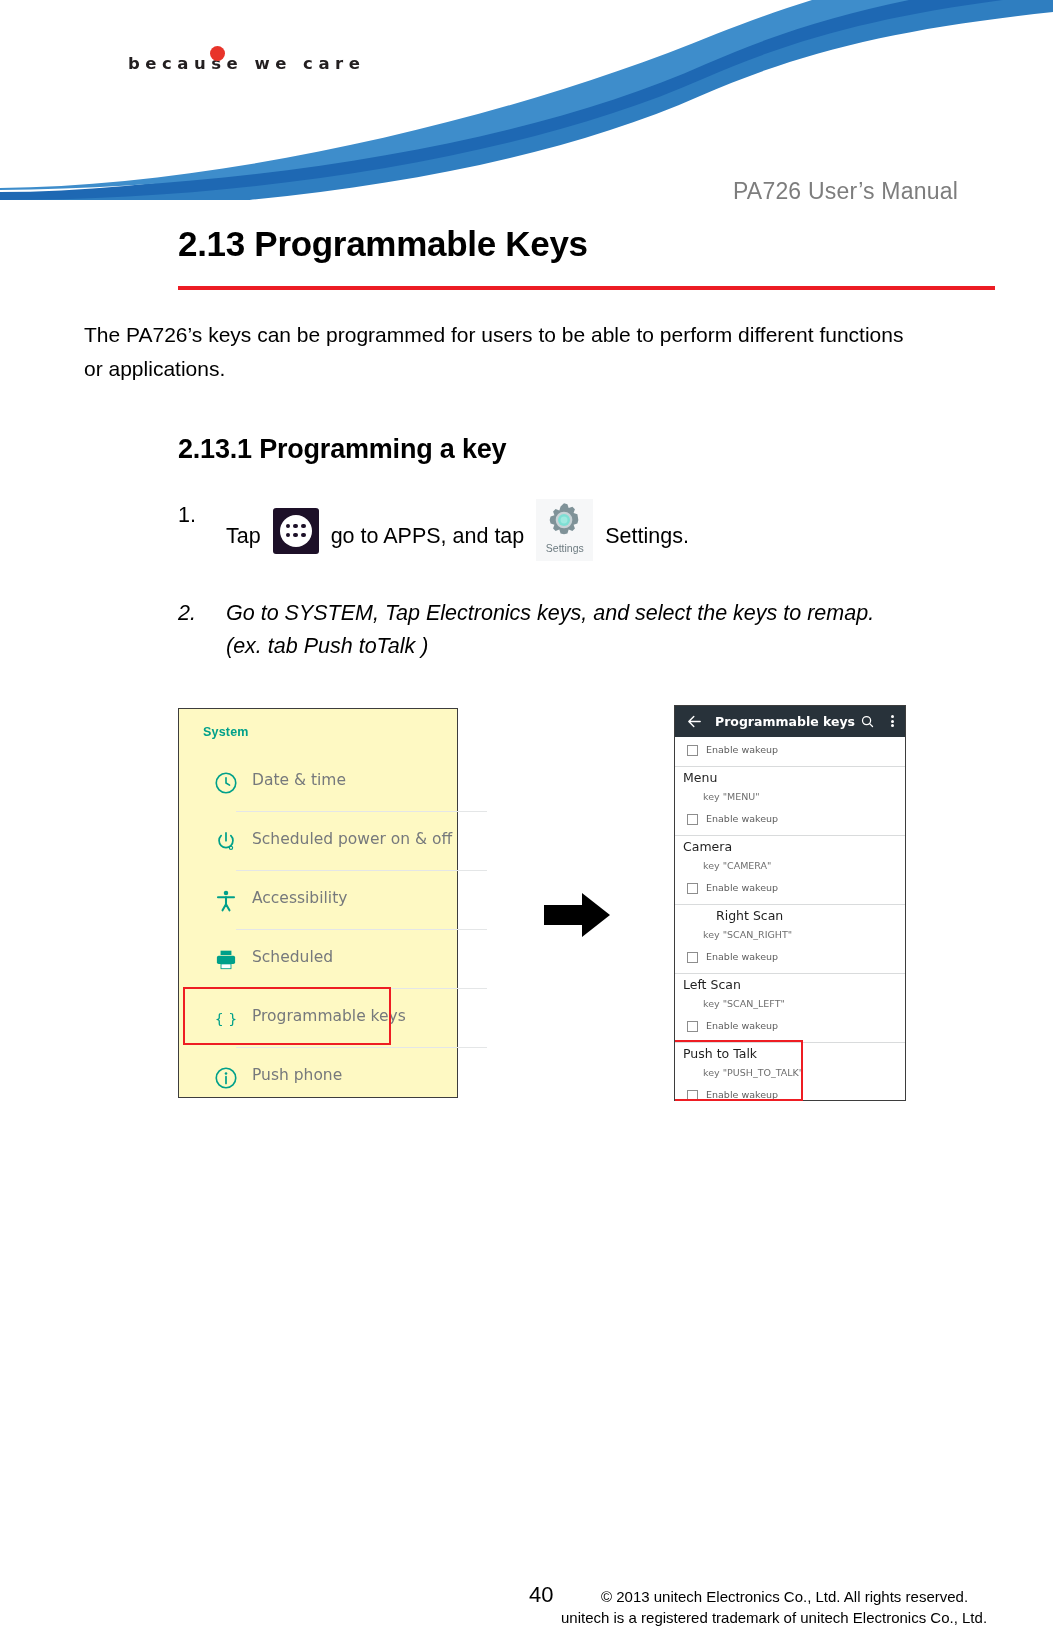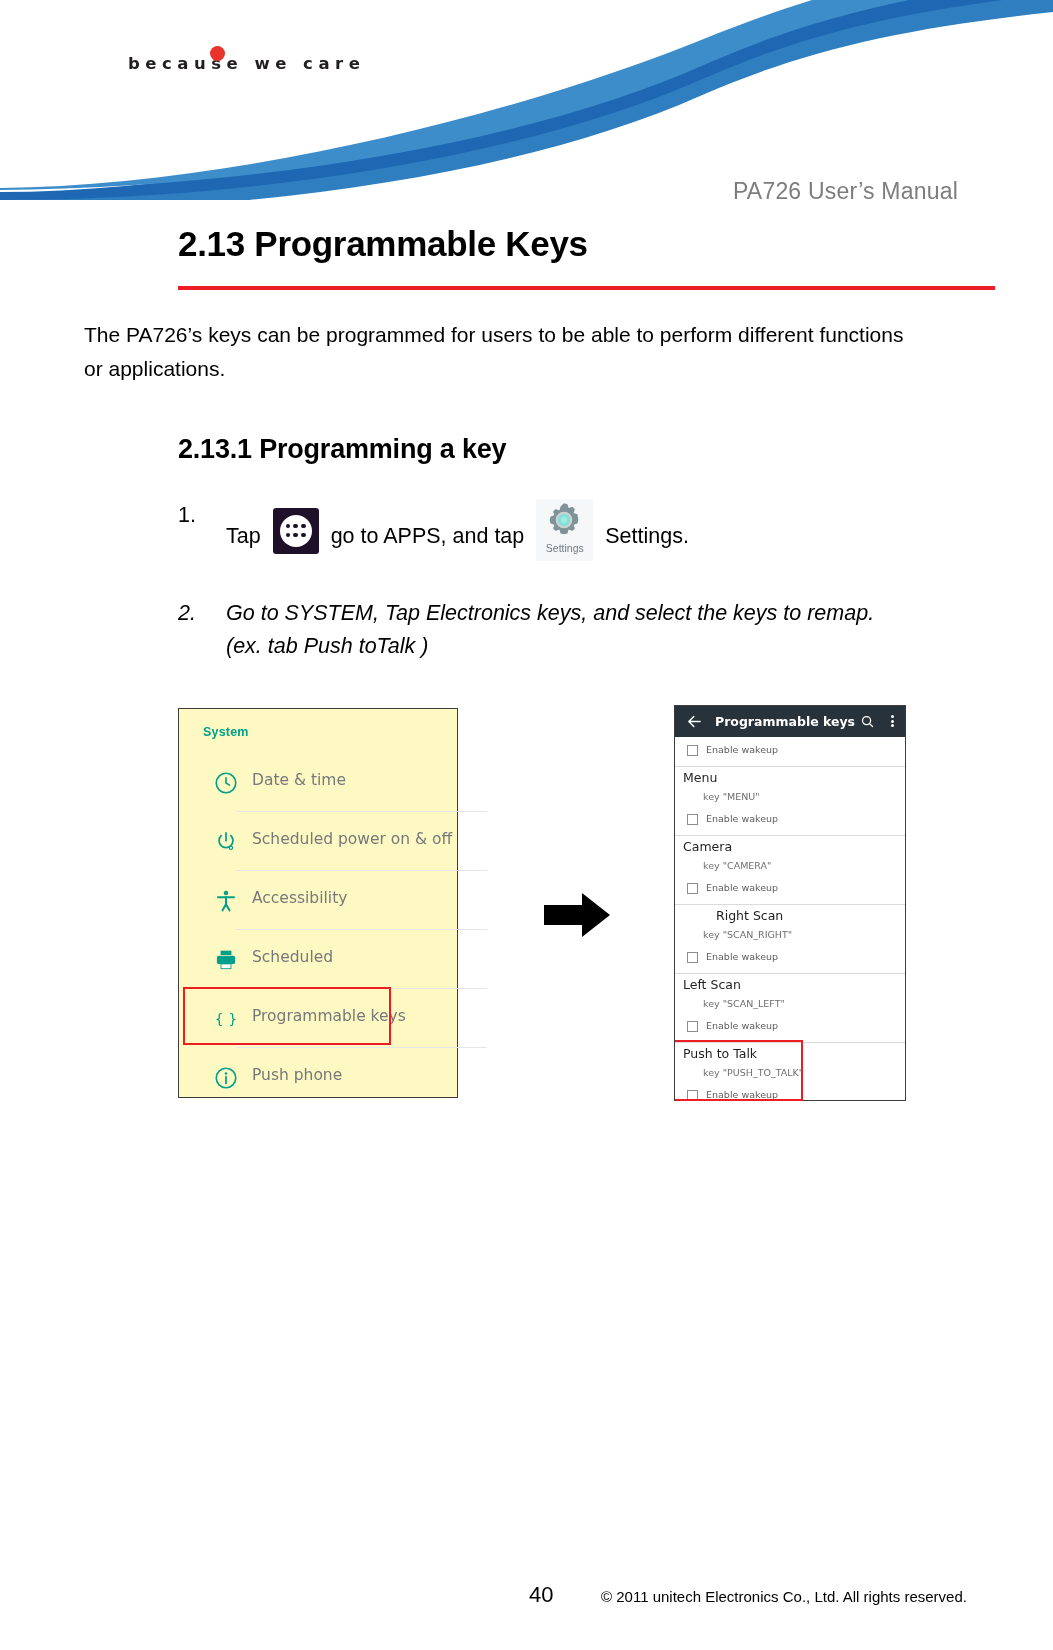--- a/index.html
+++ b/index.html
@@ -324,14 +324,15 @@
         <span class="lab">Enable wakeup</span>
       </span>
     </div>
     <div class="redbox" style="left:0px; top:334px; width:128px; height:61px; border-left:none;"></div>
   </div>
 
 </div>
 
 <div class="footer">
   <span class="pageno">40</span>
-  <span class="copy1">© 2011 unitech Electronics Co., Ltd. All rights reserved.</span>
+  <span class="copy1">© 2013 unitech Electronics Co., Ltd. All rights reserved.</span>
+  <span class="copy2">unitech is a registered trademark of unitech Electronics Co., Ltd.</span>
 </div>
 
 </body></html>

